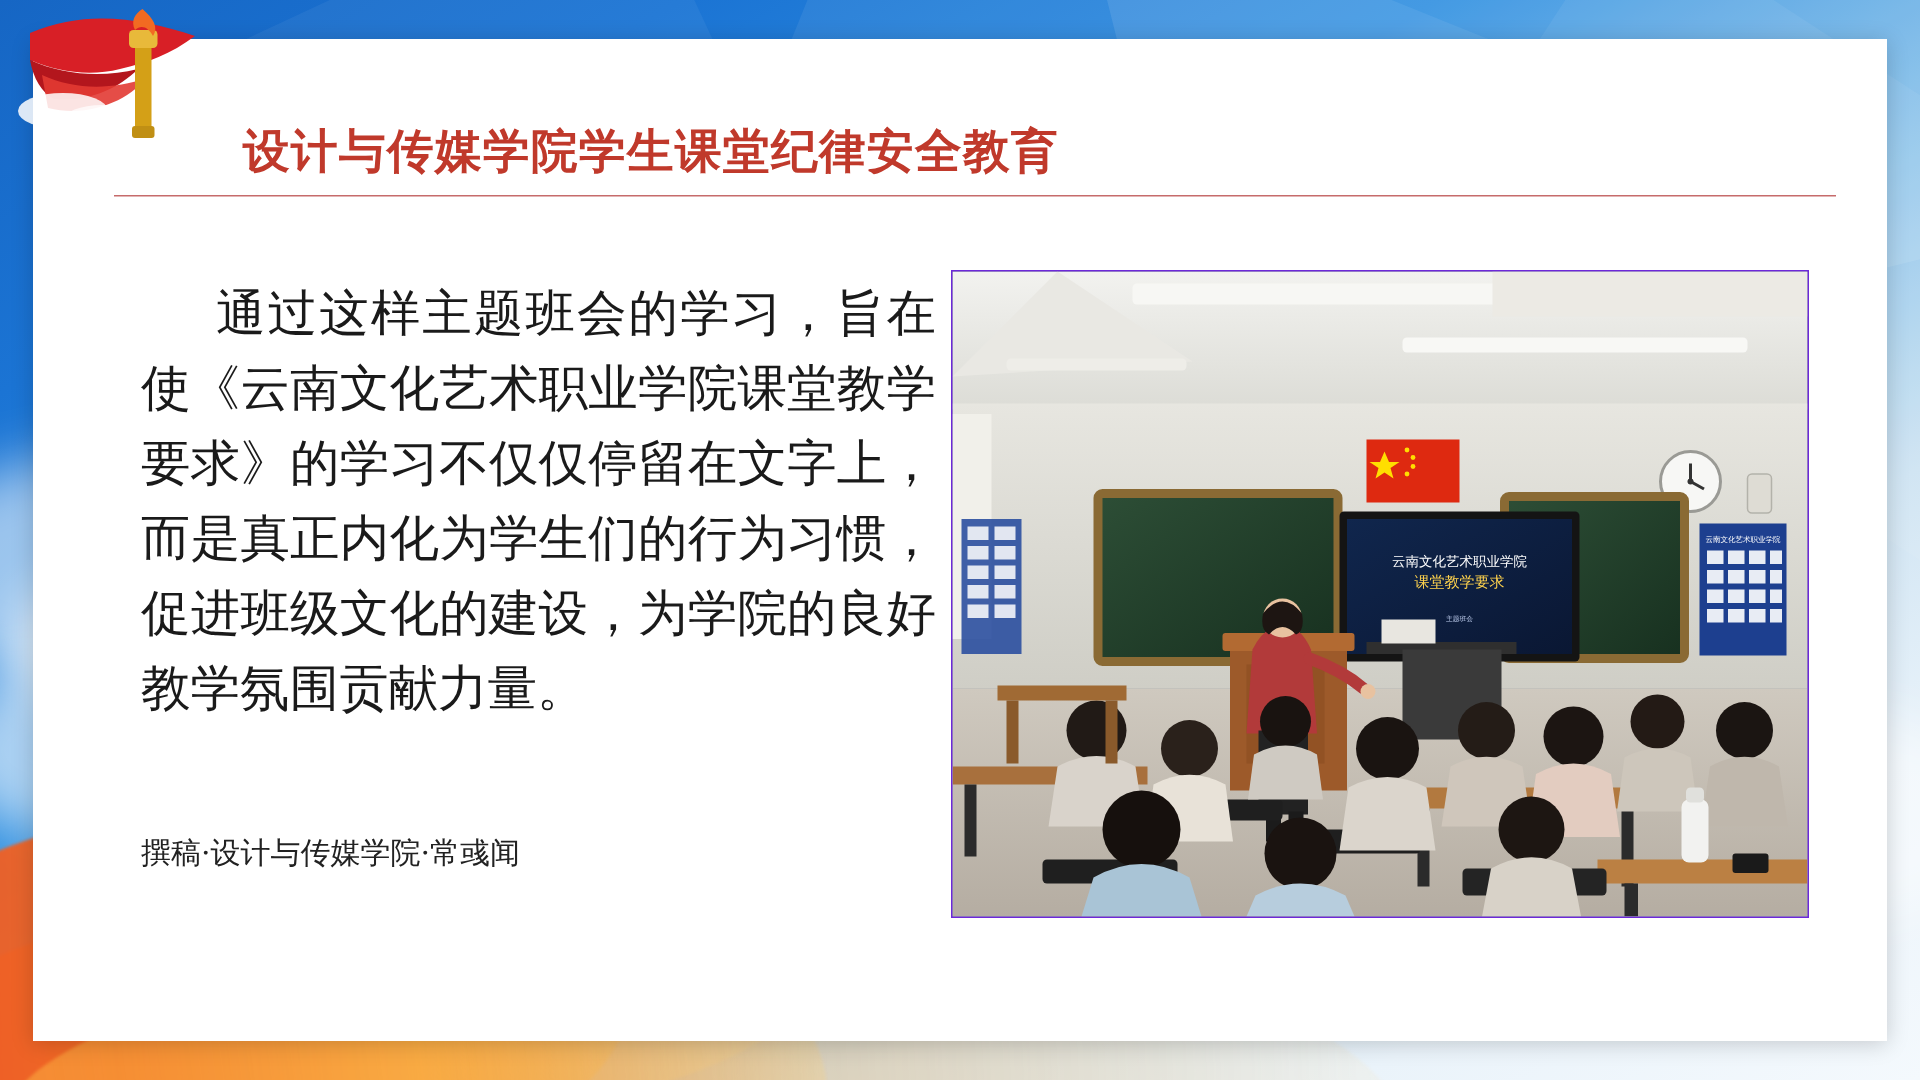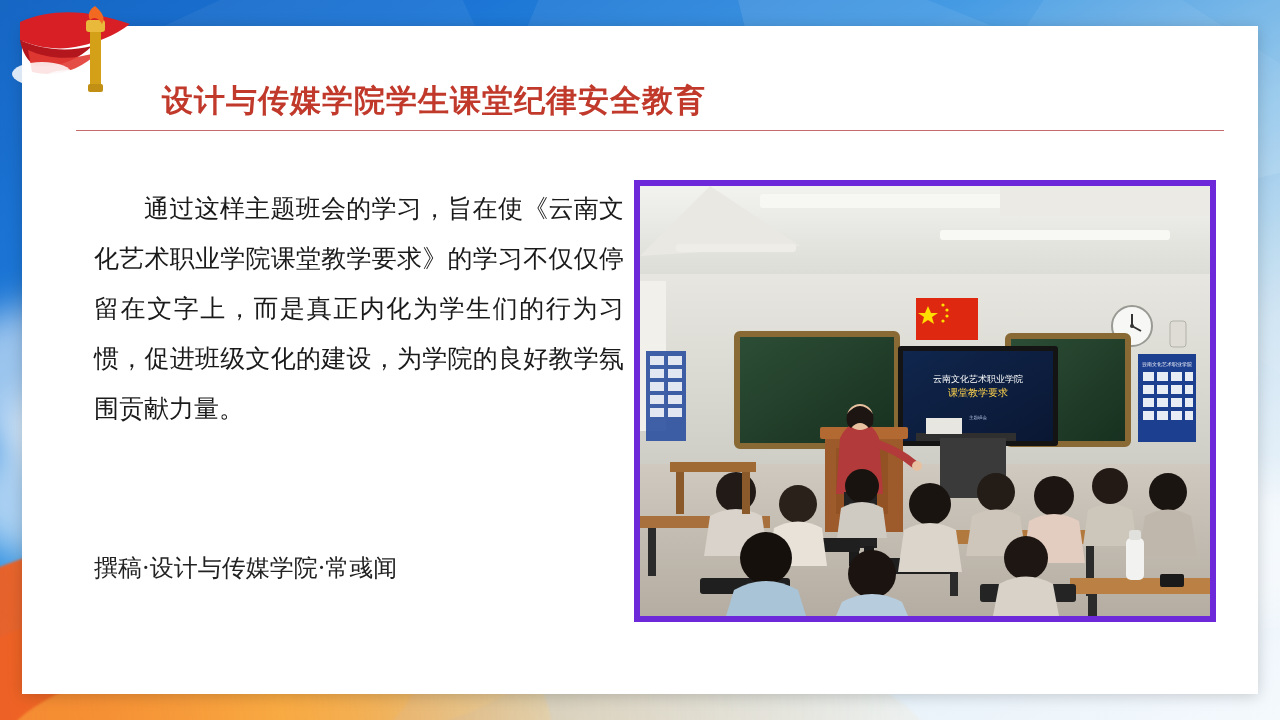--- a/index.html
+++ b/index.html
@@ -138,50 +138,50 @@
     width: 190px;
     height: 120px;
   }
 
   
   #body-text {
     position: absolute;
     left: 72px;
     top: 158px;
     width: 530px;
-    font-size: 25px;
+    font-size: 33px;
     line-height: 50px;
     color: #1a1a1a;
     text-align: justify;
     text-indent: 50px;
     font-family: "DejaVu Sans", "Liberation Sans", sans-serif;
   }
 
   
   #credits {
     position: absolute;
     left: 72px;
     top: 522px;
-    font-size: 24px;
+    font-size: 20px;
     line-height: 40px;
     color: #222;
     font-family: "DejaVu Serif", "Liberation Serif", serif;
   }
   #credits div { white-space: nowrap; }
 
   
   #photo {
     position: absolute;
     left: 612px;
     top: 154px;
     width: 570px;
     height: 430px;
     overflow: hidden;
     background: #9fa8ad;
-    border: 6px solid #6d28d9;
+    border: 1px solid #6d28d9;
   }
   #photo svg { display: block; width: 570px; height: 430px; }
 </style>
 </head>
 <body>
 
 <div id="slide">
 
   <div class="facet f1"></div>
   <div class="facet f2"></div>

